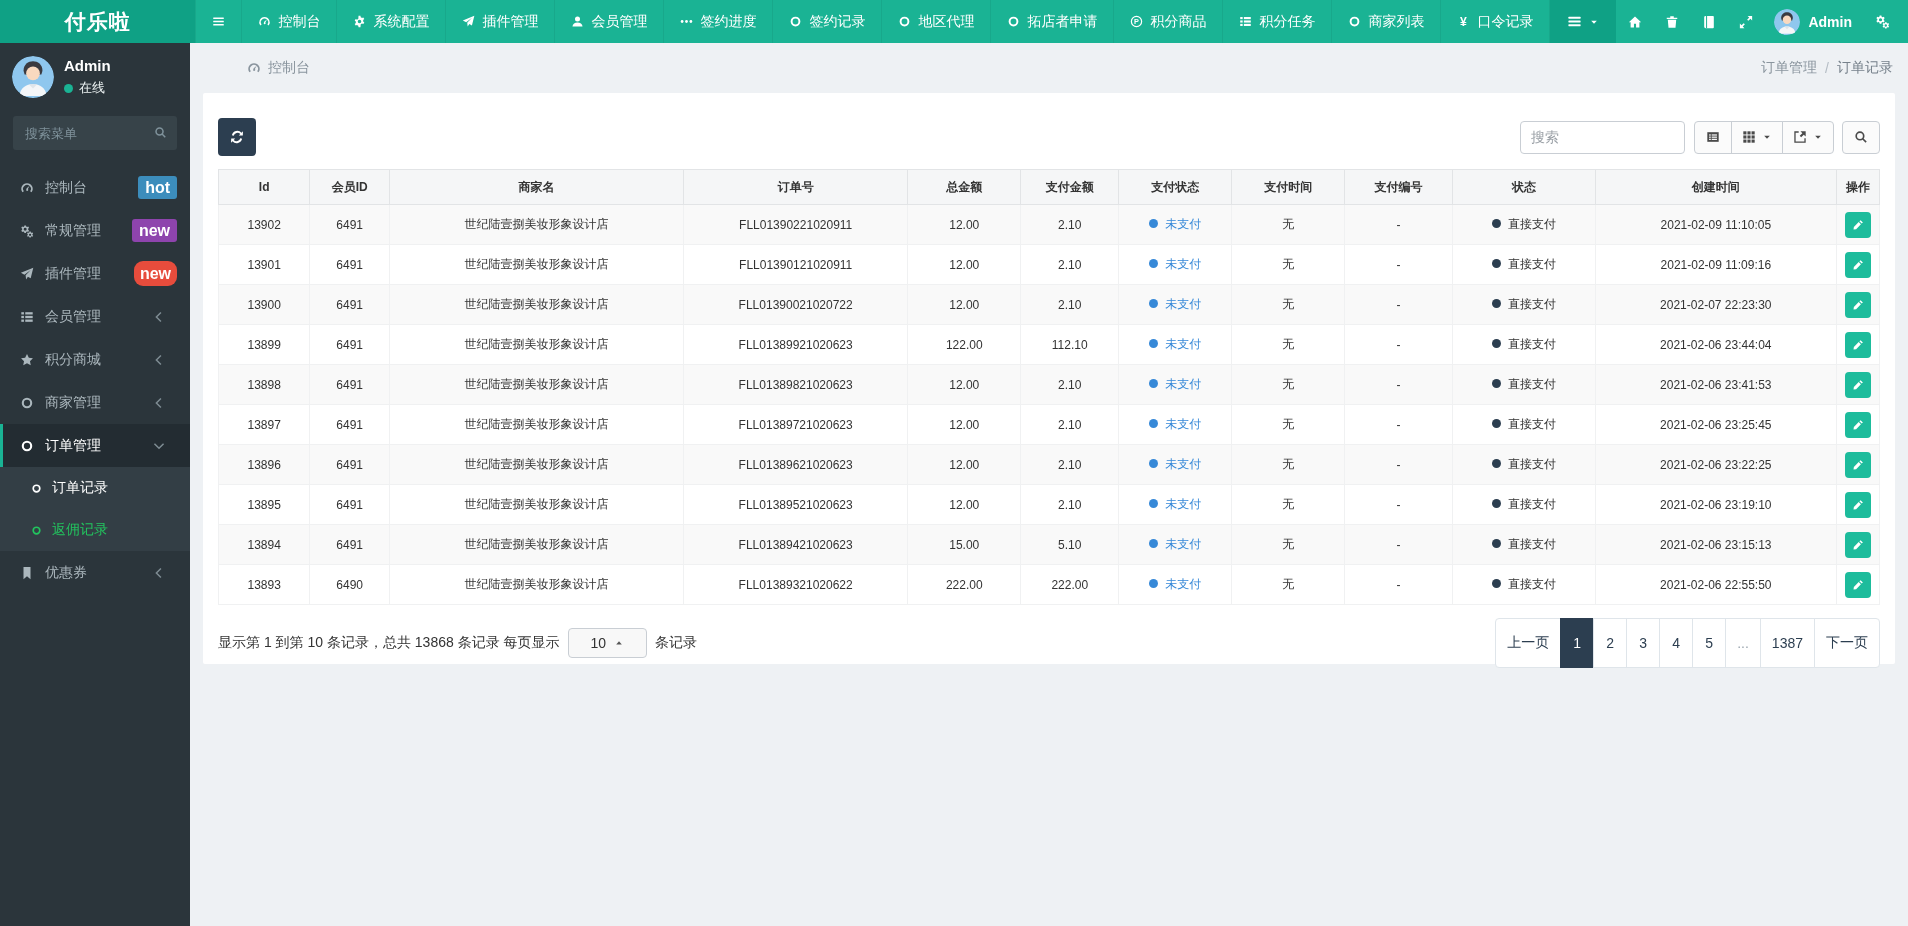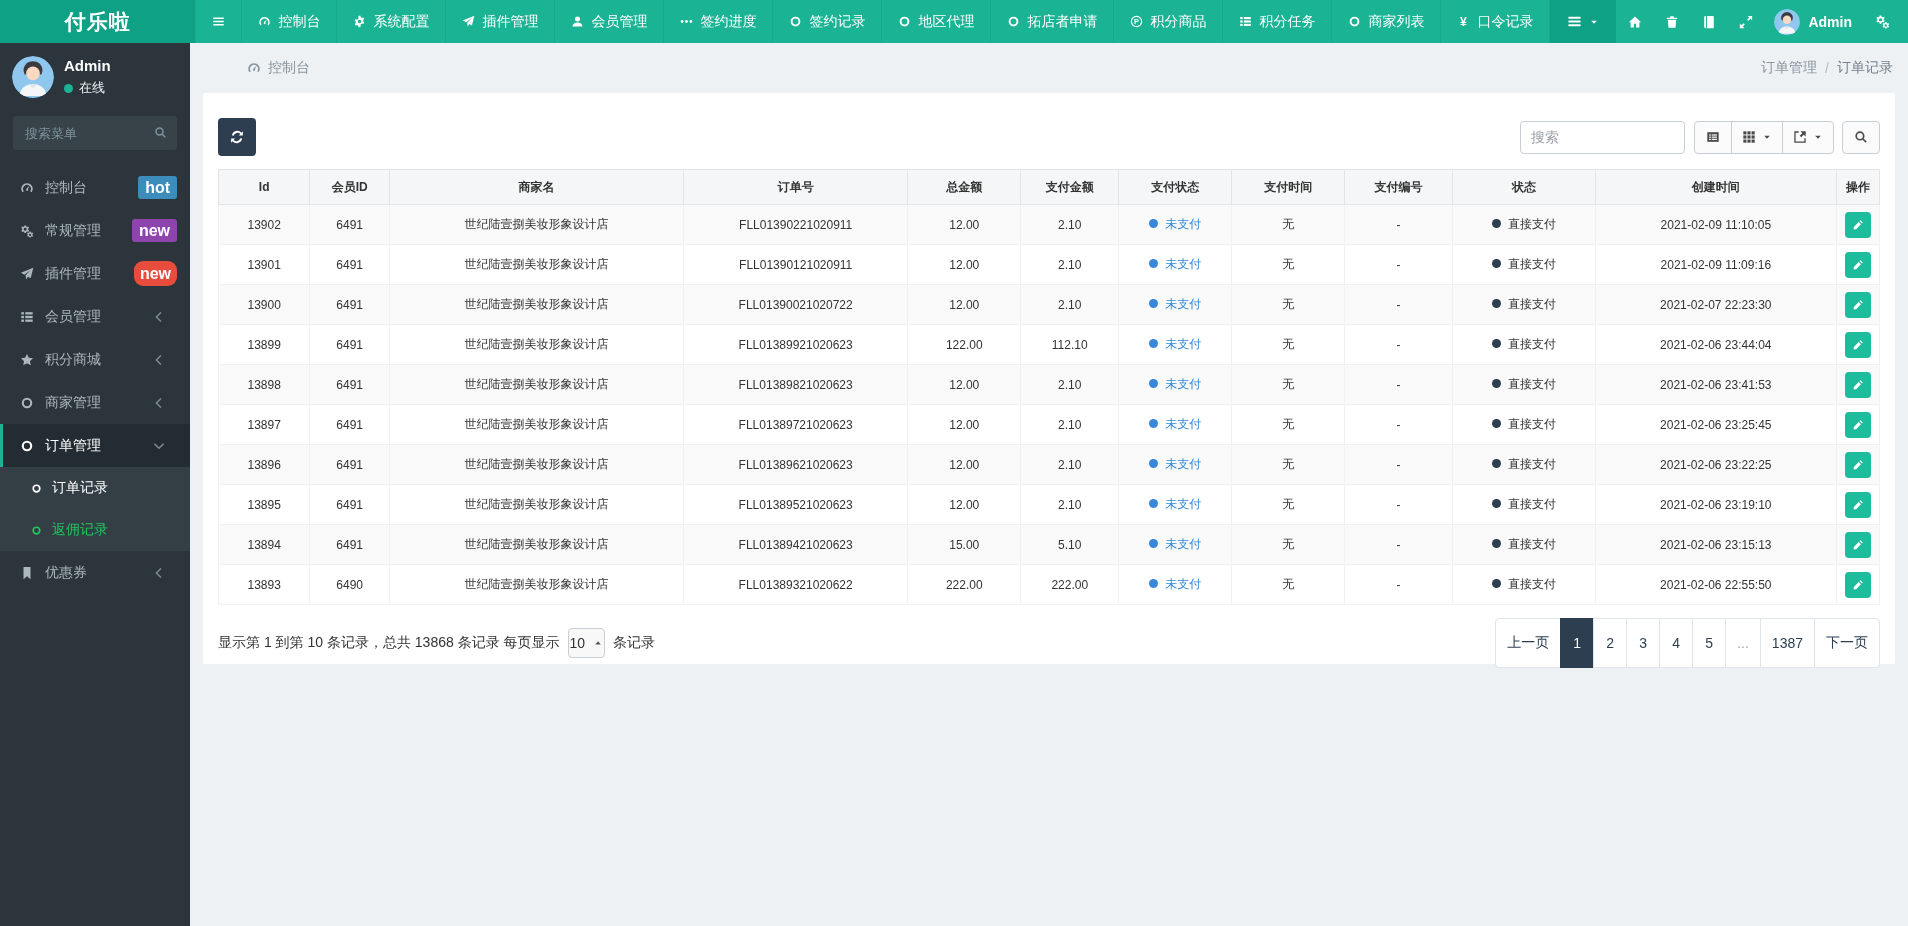--- a/index.html
+++ b/index.html
@@ -78,21 +78,21 @@
 
   table.grid { width:100%; border-collapse:collapse; table-layout:fixed; font-size:12px; color:#333; }
   .grid th { background:#f5f6f7; font-weight:bold; height:35px; border:1px solid #e2e4e6; text-align:center; padding:0 4px; cursor:pointer; white-space:nowrap; overflow:hidden; }
   .grid td { height:40px; border:1px solid #f0f1f2; border-top:1px solid #eaebec; text-align:center; padding:0 4px; white-space:nowrap; overflow:hidden; text-overflow:ellipsis; }
   .grid tbody tr:nth-child(odd) { background:#f9f9f9; }
   .dot-s { display:inline-block; width:9px; height:9px; border-radius:50%; margin-right:7px; vertical-align:middle; position:relative; top:-1px; }
   .btn-edit { display:inline-flex; width:26px; height:26px; background:#1dbc9c; border-radius:4px; align-items:center; justify-content:center; color:#fff; font-size:12px; cursor:pointer; vertical-align:middle; }
 
   .foot { display:flex; align-items:center; margin-top:13px; font-size:14px; color:#333; }
   .foot-left { display:flex; align-items:center; }
-  .page-size-btn { display:inline-flex; align-items:center; gap:8px; border:1px solid #c9ced4; background:#f8f8f8; border-radius:4px; padding:6px 1px; margin:0 8px; font-size:14px; color:#333; cursor:pointer; }
+  .page-size-btn { display:inline-flex; align-items:center; gap:8px; border:1px solid #c9ced4; background:#f8f8f8; border-radius:4px; padding:6px 22px; margin:0 8px; font-size:14px; color:#333; cursor:pointer; }
   .page-size-btn .caret { font-size:10px; color:#555; }
   .pagination { margin-left:auto; display:flex; list-style:none; padding:0; margin-top:0; margin-bottom:0; }
   .pagination a { display:flex; align-items:center; justify-content:center; min-width:34px; height:50px; padding:0 11px; border:1px solid #dfe5ea; background:#fff; color:#2c3e50; font-size:14px; margin-left:-1px; cursor:pointer; }
   .pagination li:first-child a { border-radius:4px 0 0 4px; margin-left:0; }
   .pagination li:last-child a { border-radius:0 4px 4px 0; }
   .pagination a.active { background:#2c3e50; border-color:#2c3e50; color:#fff; }
   .pagination a.disabled { color:#9aa5af; cursor:default; }
 </style>
 </head>
 <body>

